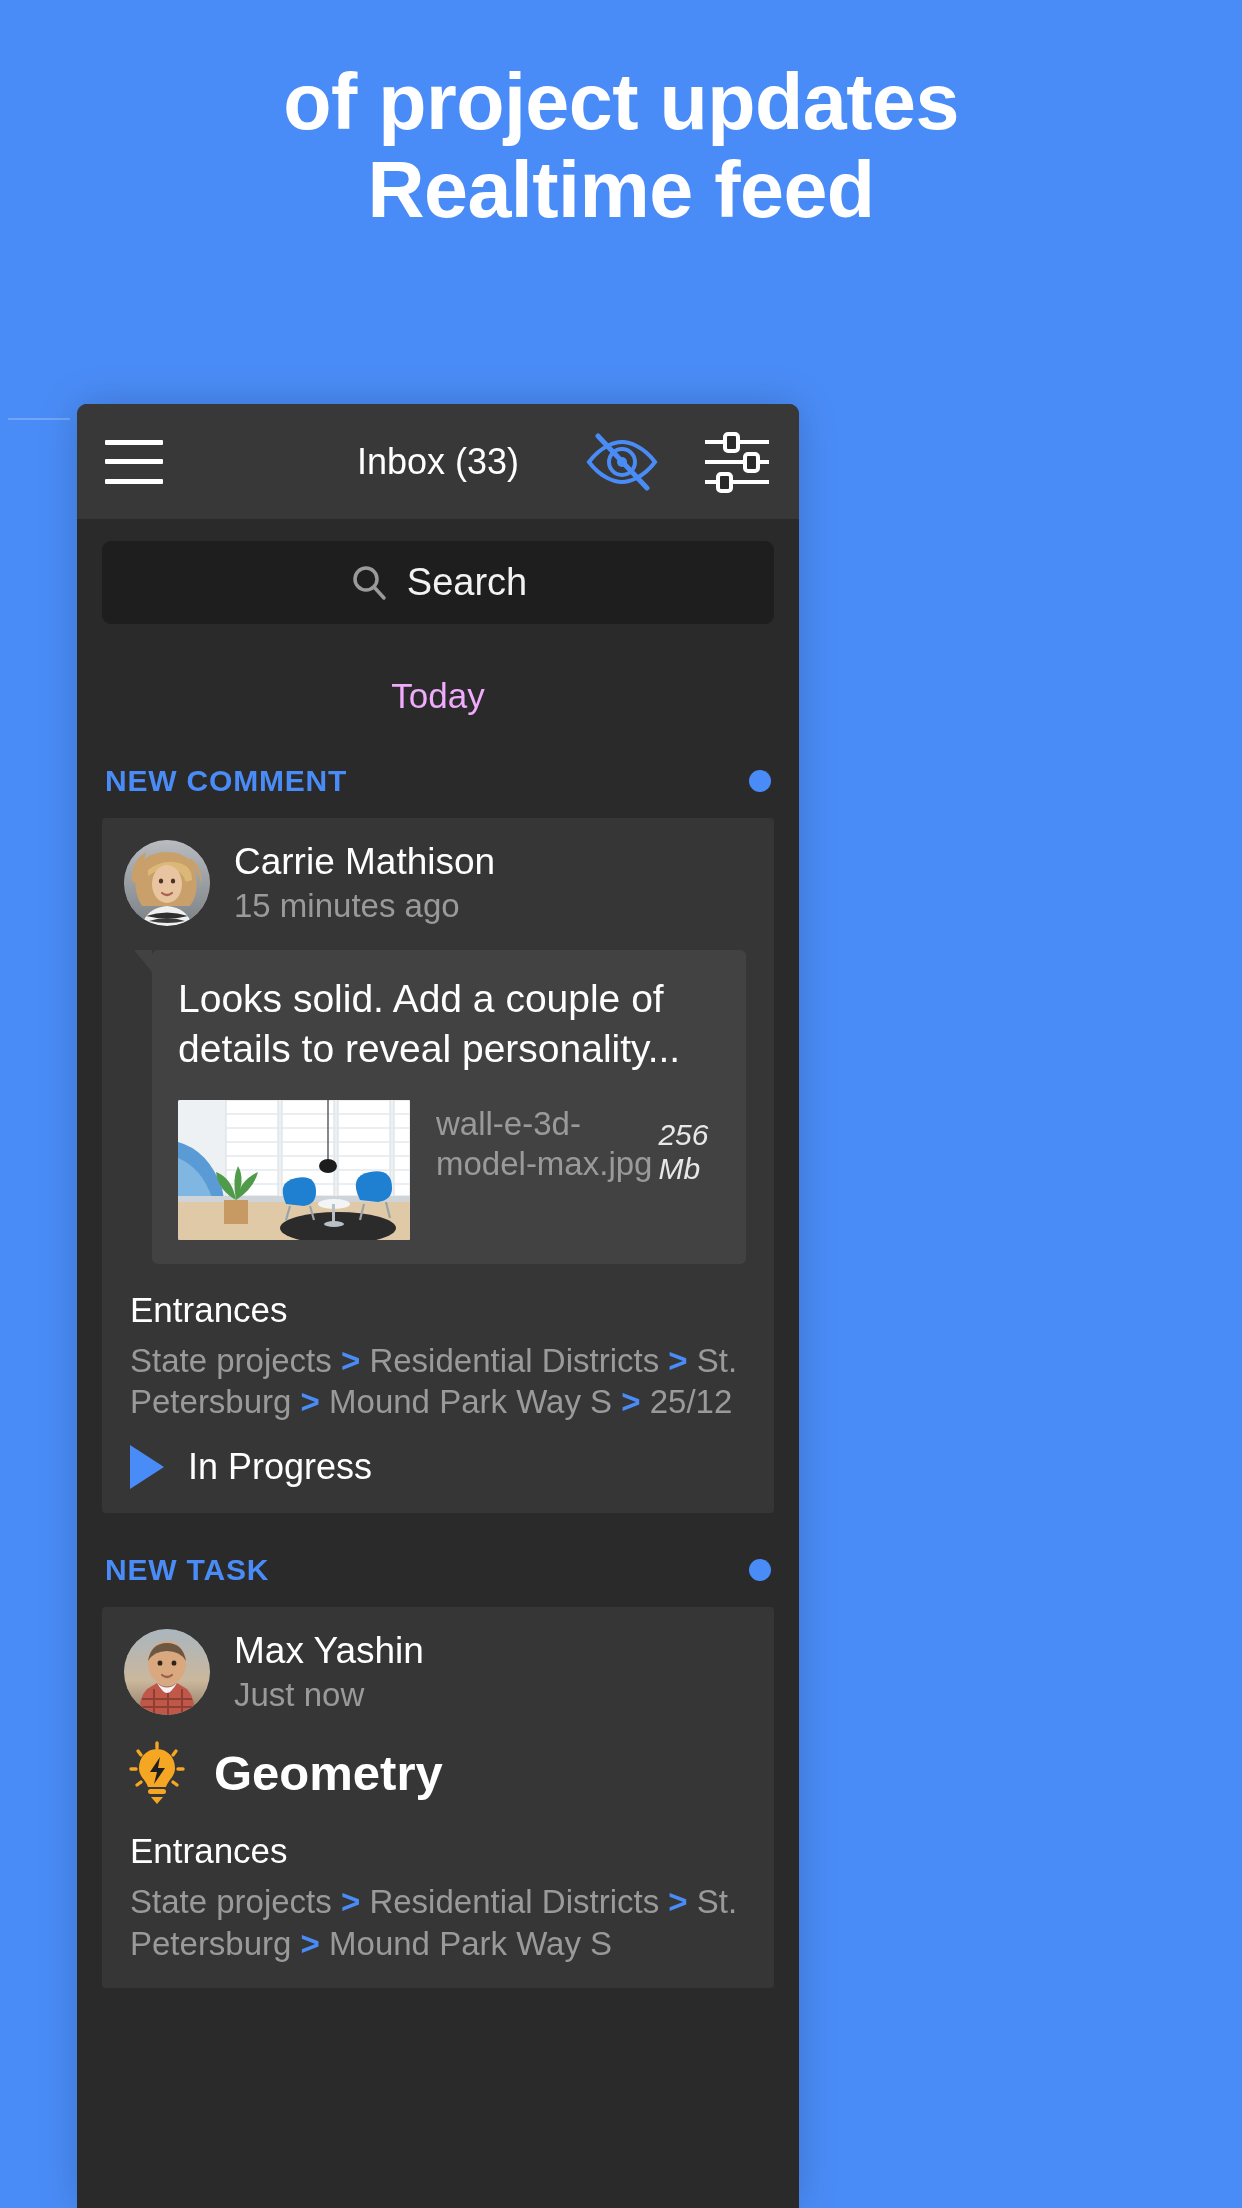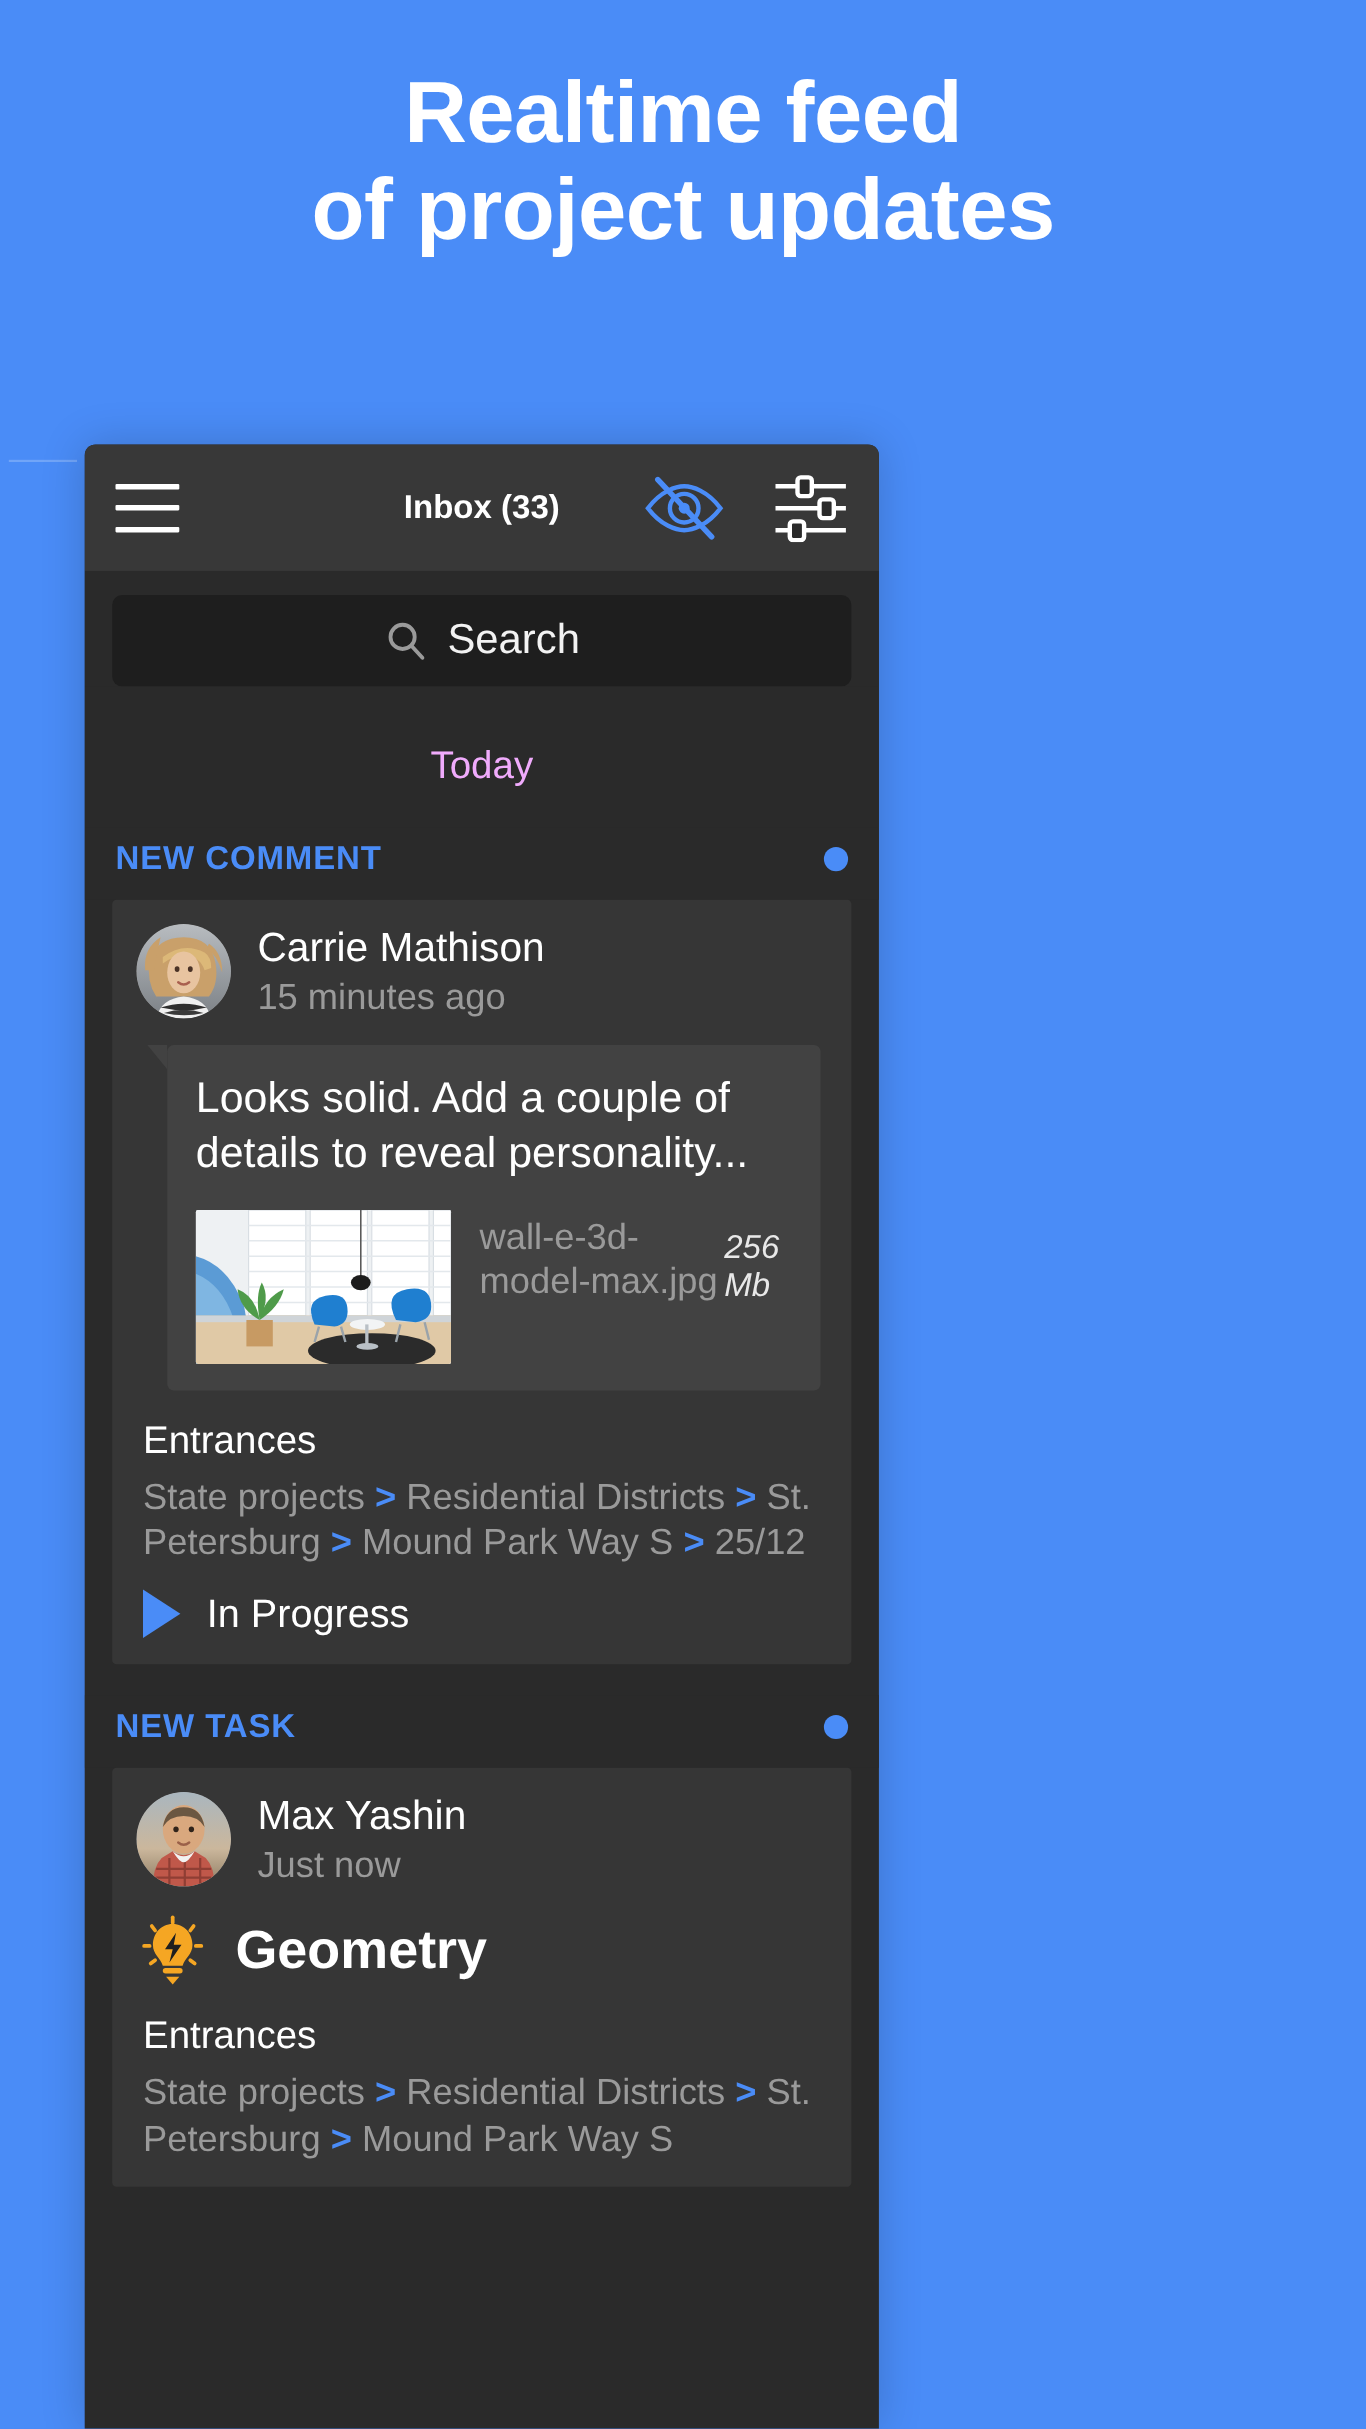--- a/index.html
+++ b/index.html
@@ -59,22 +59,22 @@
     cursor:pointer;
     margin-left:2px;
   }
   .hamburger span { display:block; height:5px; background:#fff; border-radius:1px; }
 
   .toolbar-title {
     position:absolute;
     left:0; right:0;
     text-align:center;
     color:#ffffff;
-    font-size:30px;
-    font-weight:bold;
+    font-size:36px;
+    font-weight:normal;
     pointer-events:none;
   }
 
   .toolbar-actions {
     margin-left:auto;
     display:flex;
     align-items:center;
     gap:44px;
     z-index:2;
   }
@@ -228,22 +228,22 @@
     gap:28px;
     padding:0 28px 0 26px;
     margin-top:26px;
   }
   .bulb { width:58px; height:64px; flex:0 0 auto; }
 </style>
 </head>
 <body>
 
 <div class="promo">
+  <span class="promo-line">of project updates</span>
   <span class="promo-line">Realtime feed</span>
-  <span class="promo-line">of project updates</span>
 </div>
 
 <div class="hairline"></div>
 
 <div class="phone">
 
   <div class="toolbar">
     <div class="hamburger">
       <span></span>
         <span></span>

